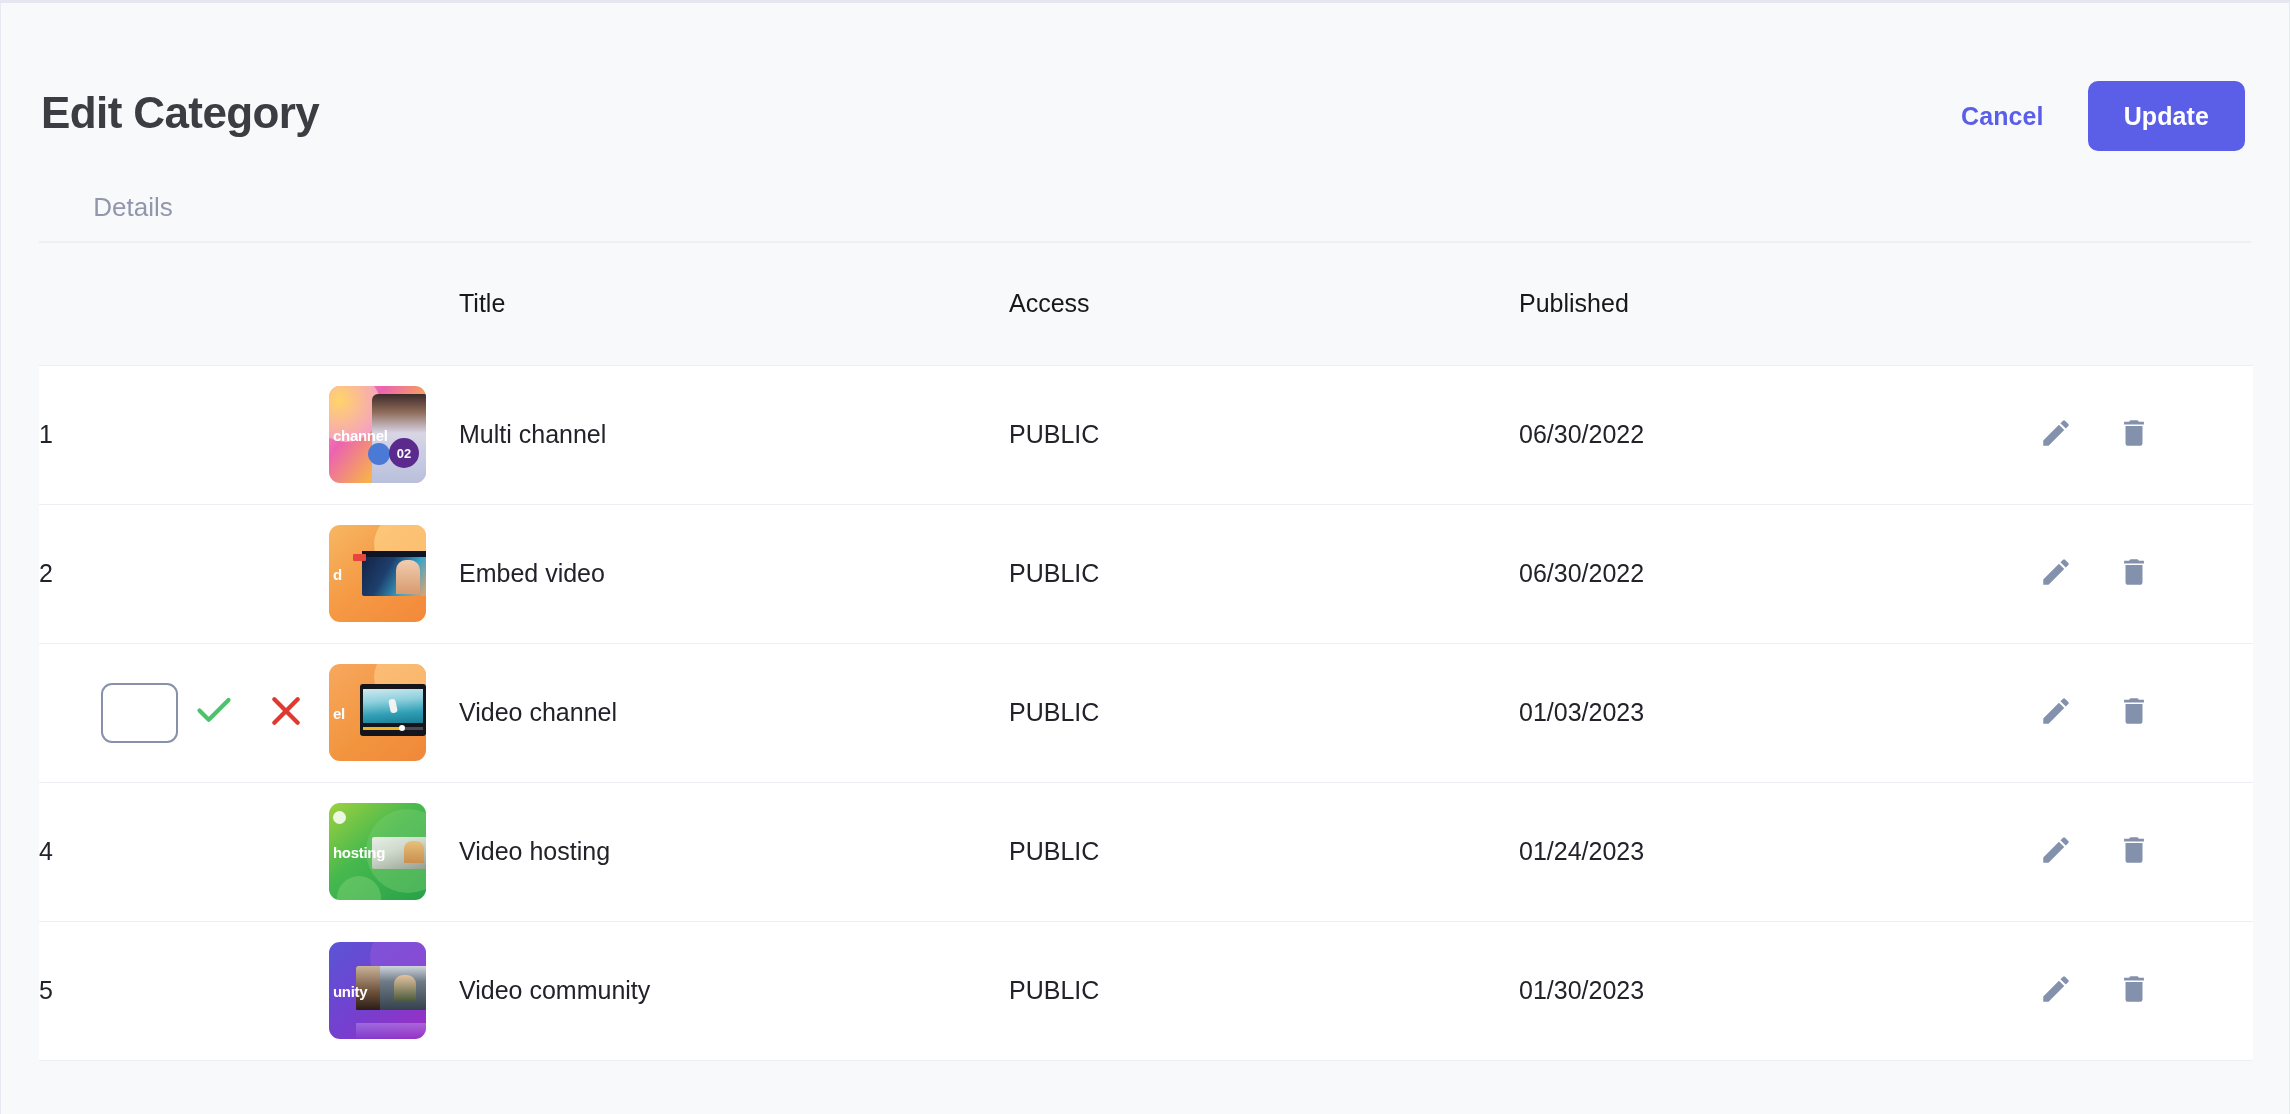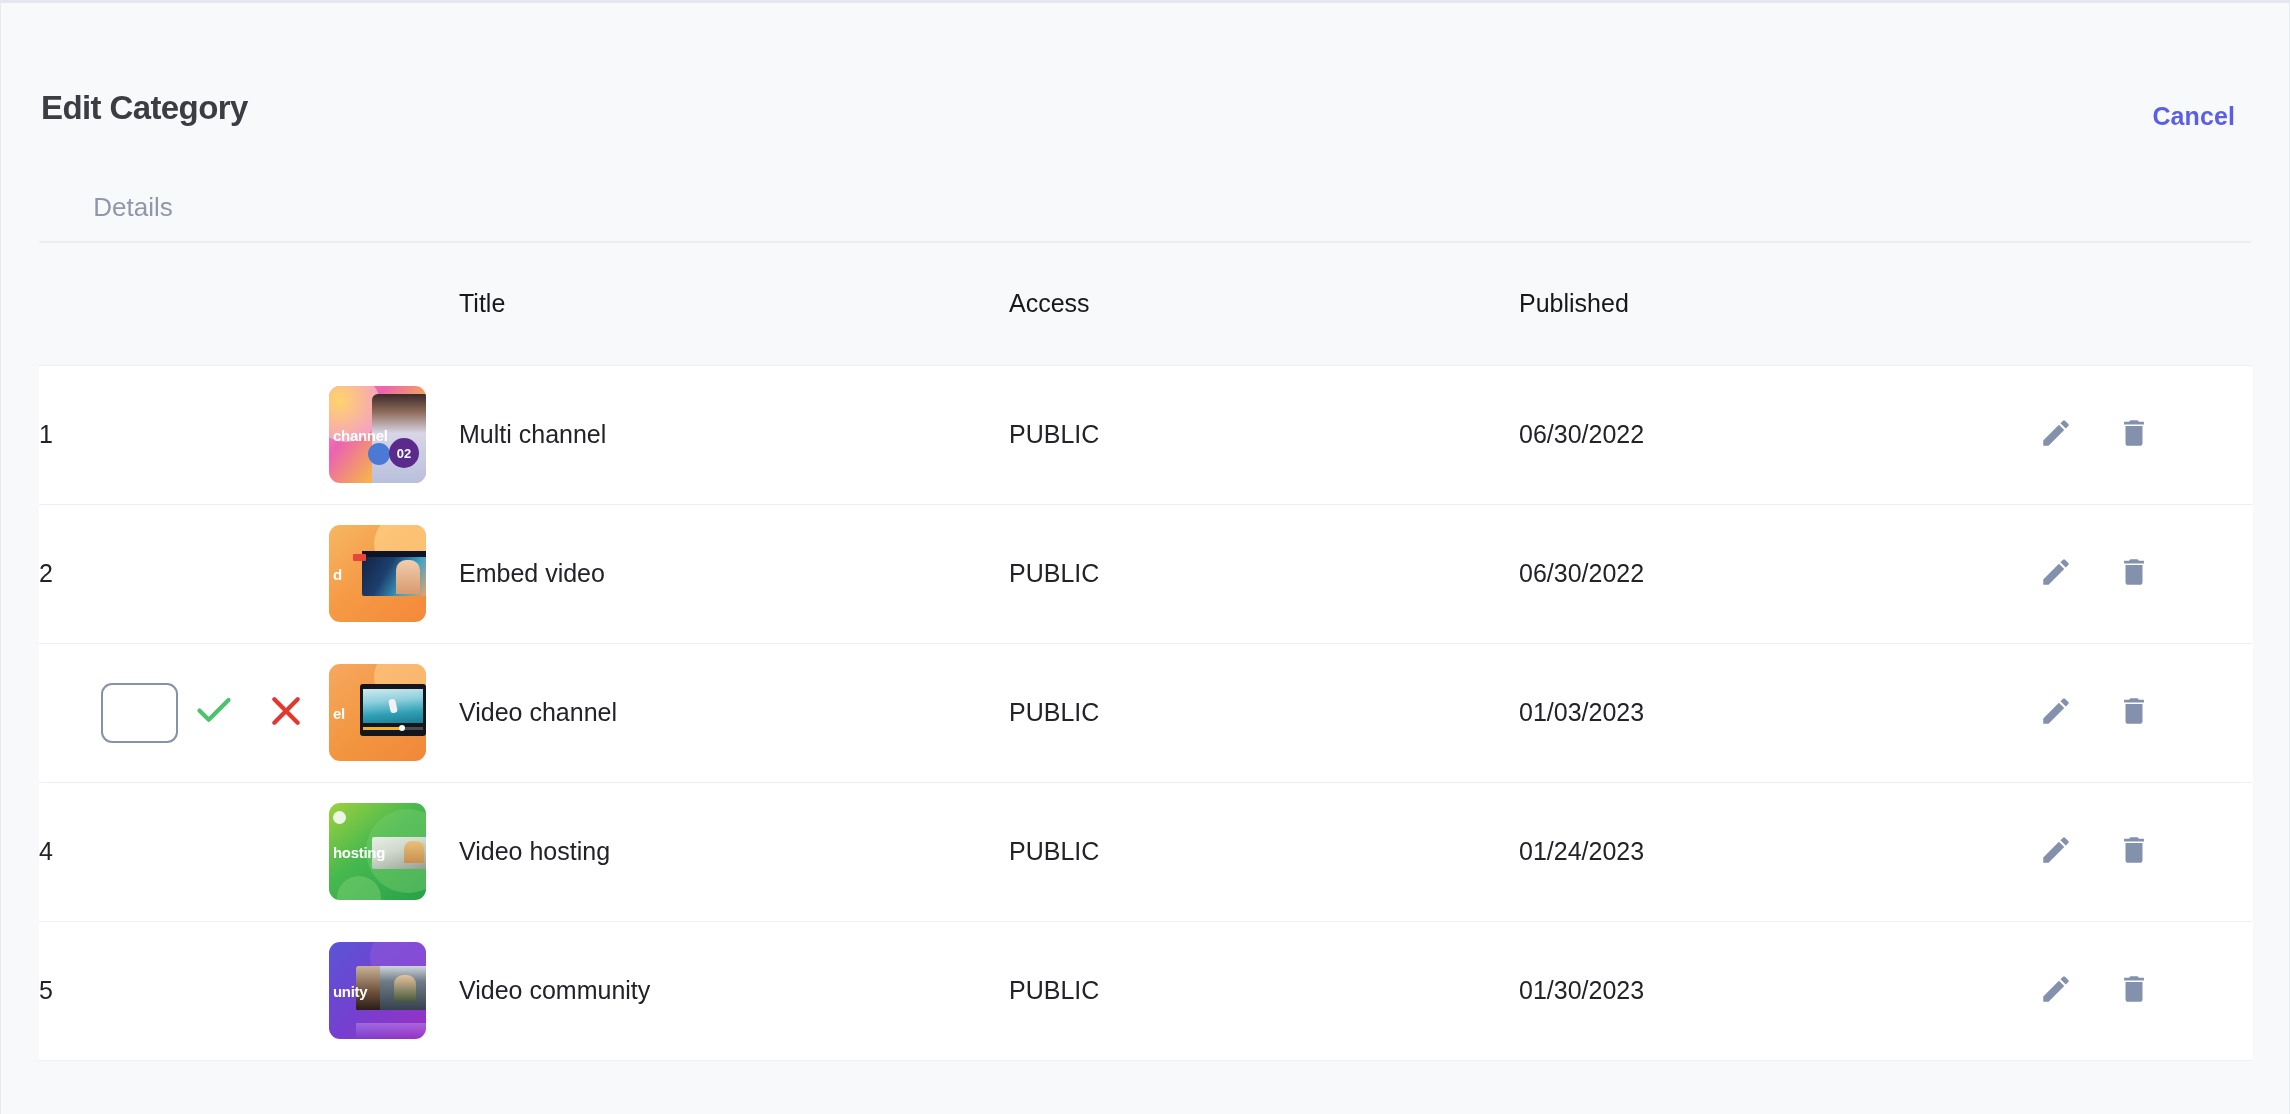--- a/index.html
+++ b/index.html
@@ -30,30 +30,30 @@
   .page-header {
     position: relative;
     height: 168px;
     padding: 0 38px;
   }
 
   .page-title {
     position: absolute;
     left: 40px;
     top: 88px;
-    font-size: 33px;
+    font-size: 44px;
     font-weight: bold;
     color: #3c3c43;
     letter-spacing: -0.6px;
     line-height: 1;
   }
 
   .header-actions {
     position: absolute;
-    right: 24px;
+    right: 44px;
     top: 78px;
     display: flex;
     align-items: center;
     gap: 14px;
   }
 
   .btn {
     font-family: "Liberation Sans", sans-serif;
     font-size: 25px;
     font-weight: bold;
@@ -390,20 +390,21 @@
 </head>
 <body>
 
 <div id="app">
 
   <div class="page-header">
     <div class="page-title">Edit Category</div>
 
     <div class="header-actions">
       <button class="btn btn-cancel">Cancel</button>
+      <button class="btn btn-update">Update</button>
     </div>
   </div>
 
   <div class="tabs">
     <div class="tabs-underline"></div>
     <div class="tab tab-details">Details</div>
   </div>
 
   <div class="table-wrap">
     <table class="tbl">

